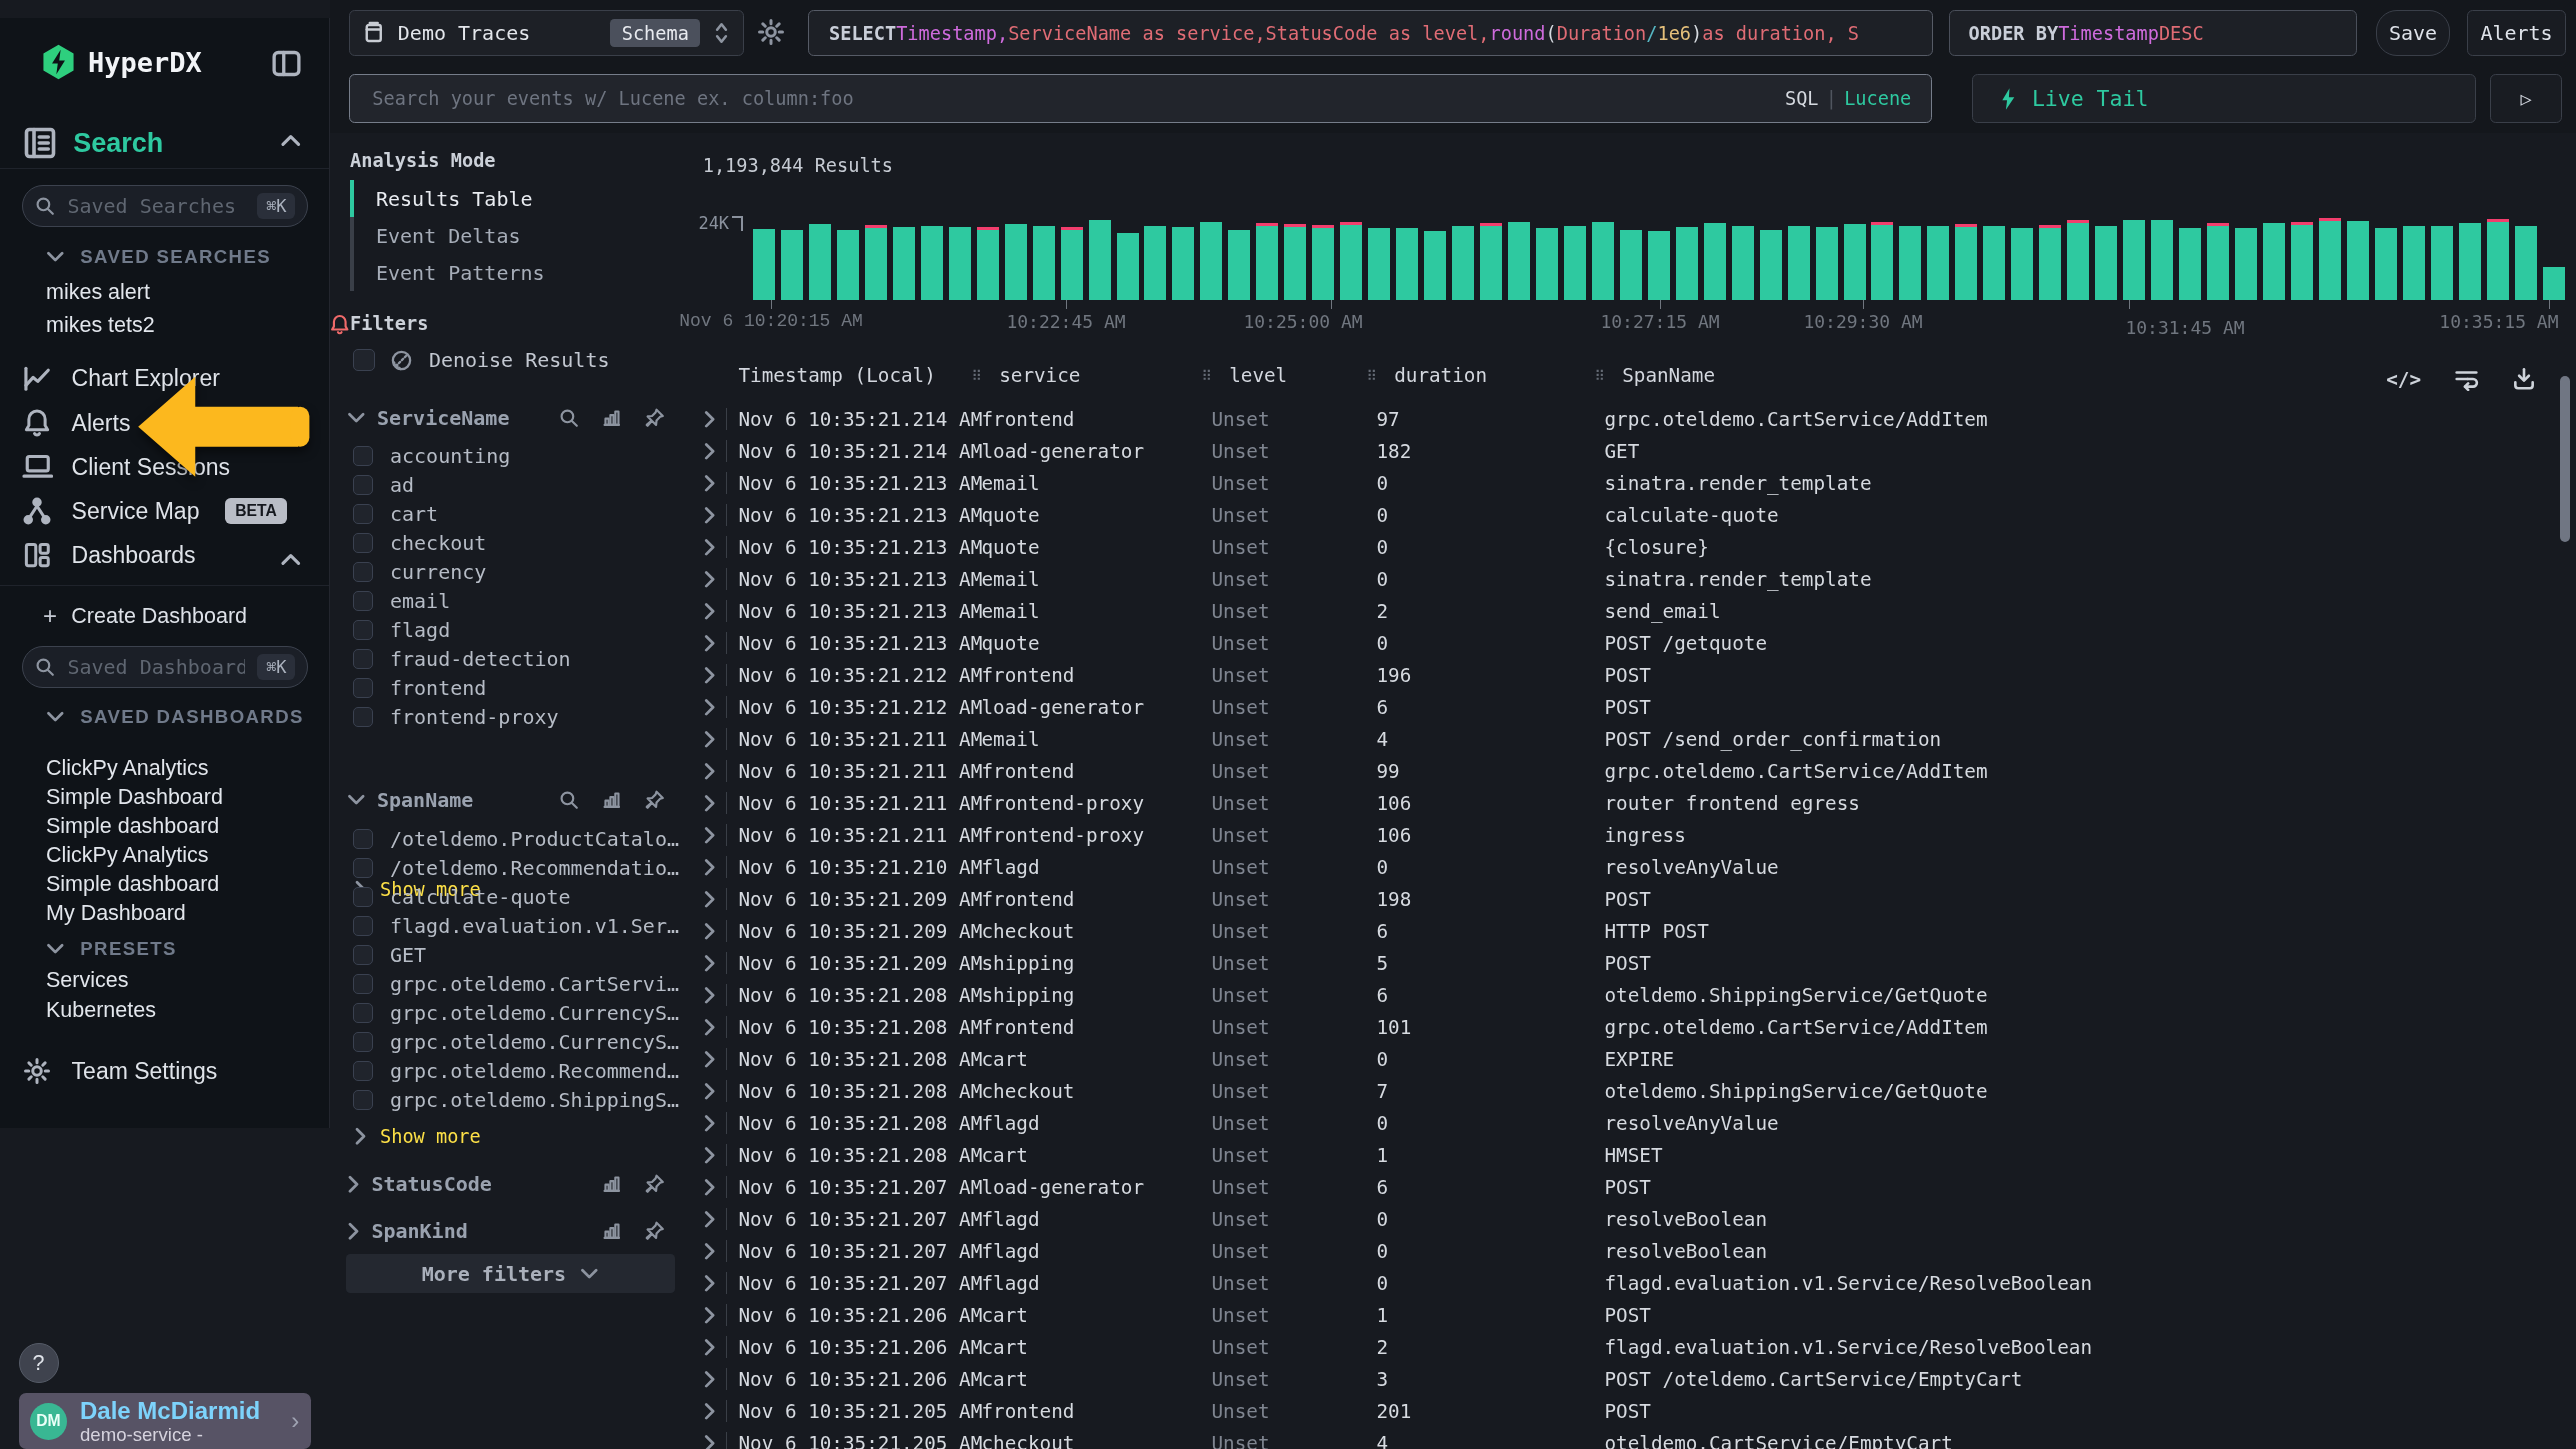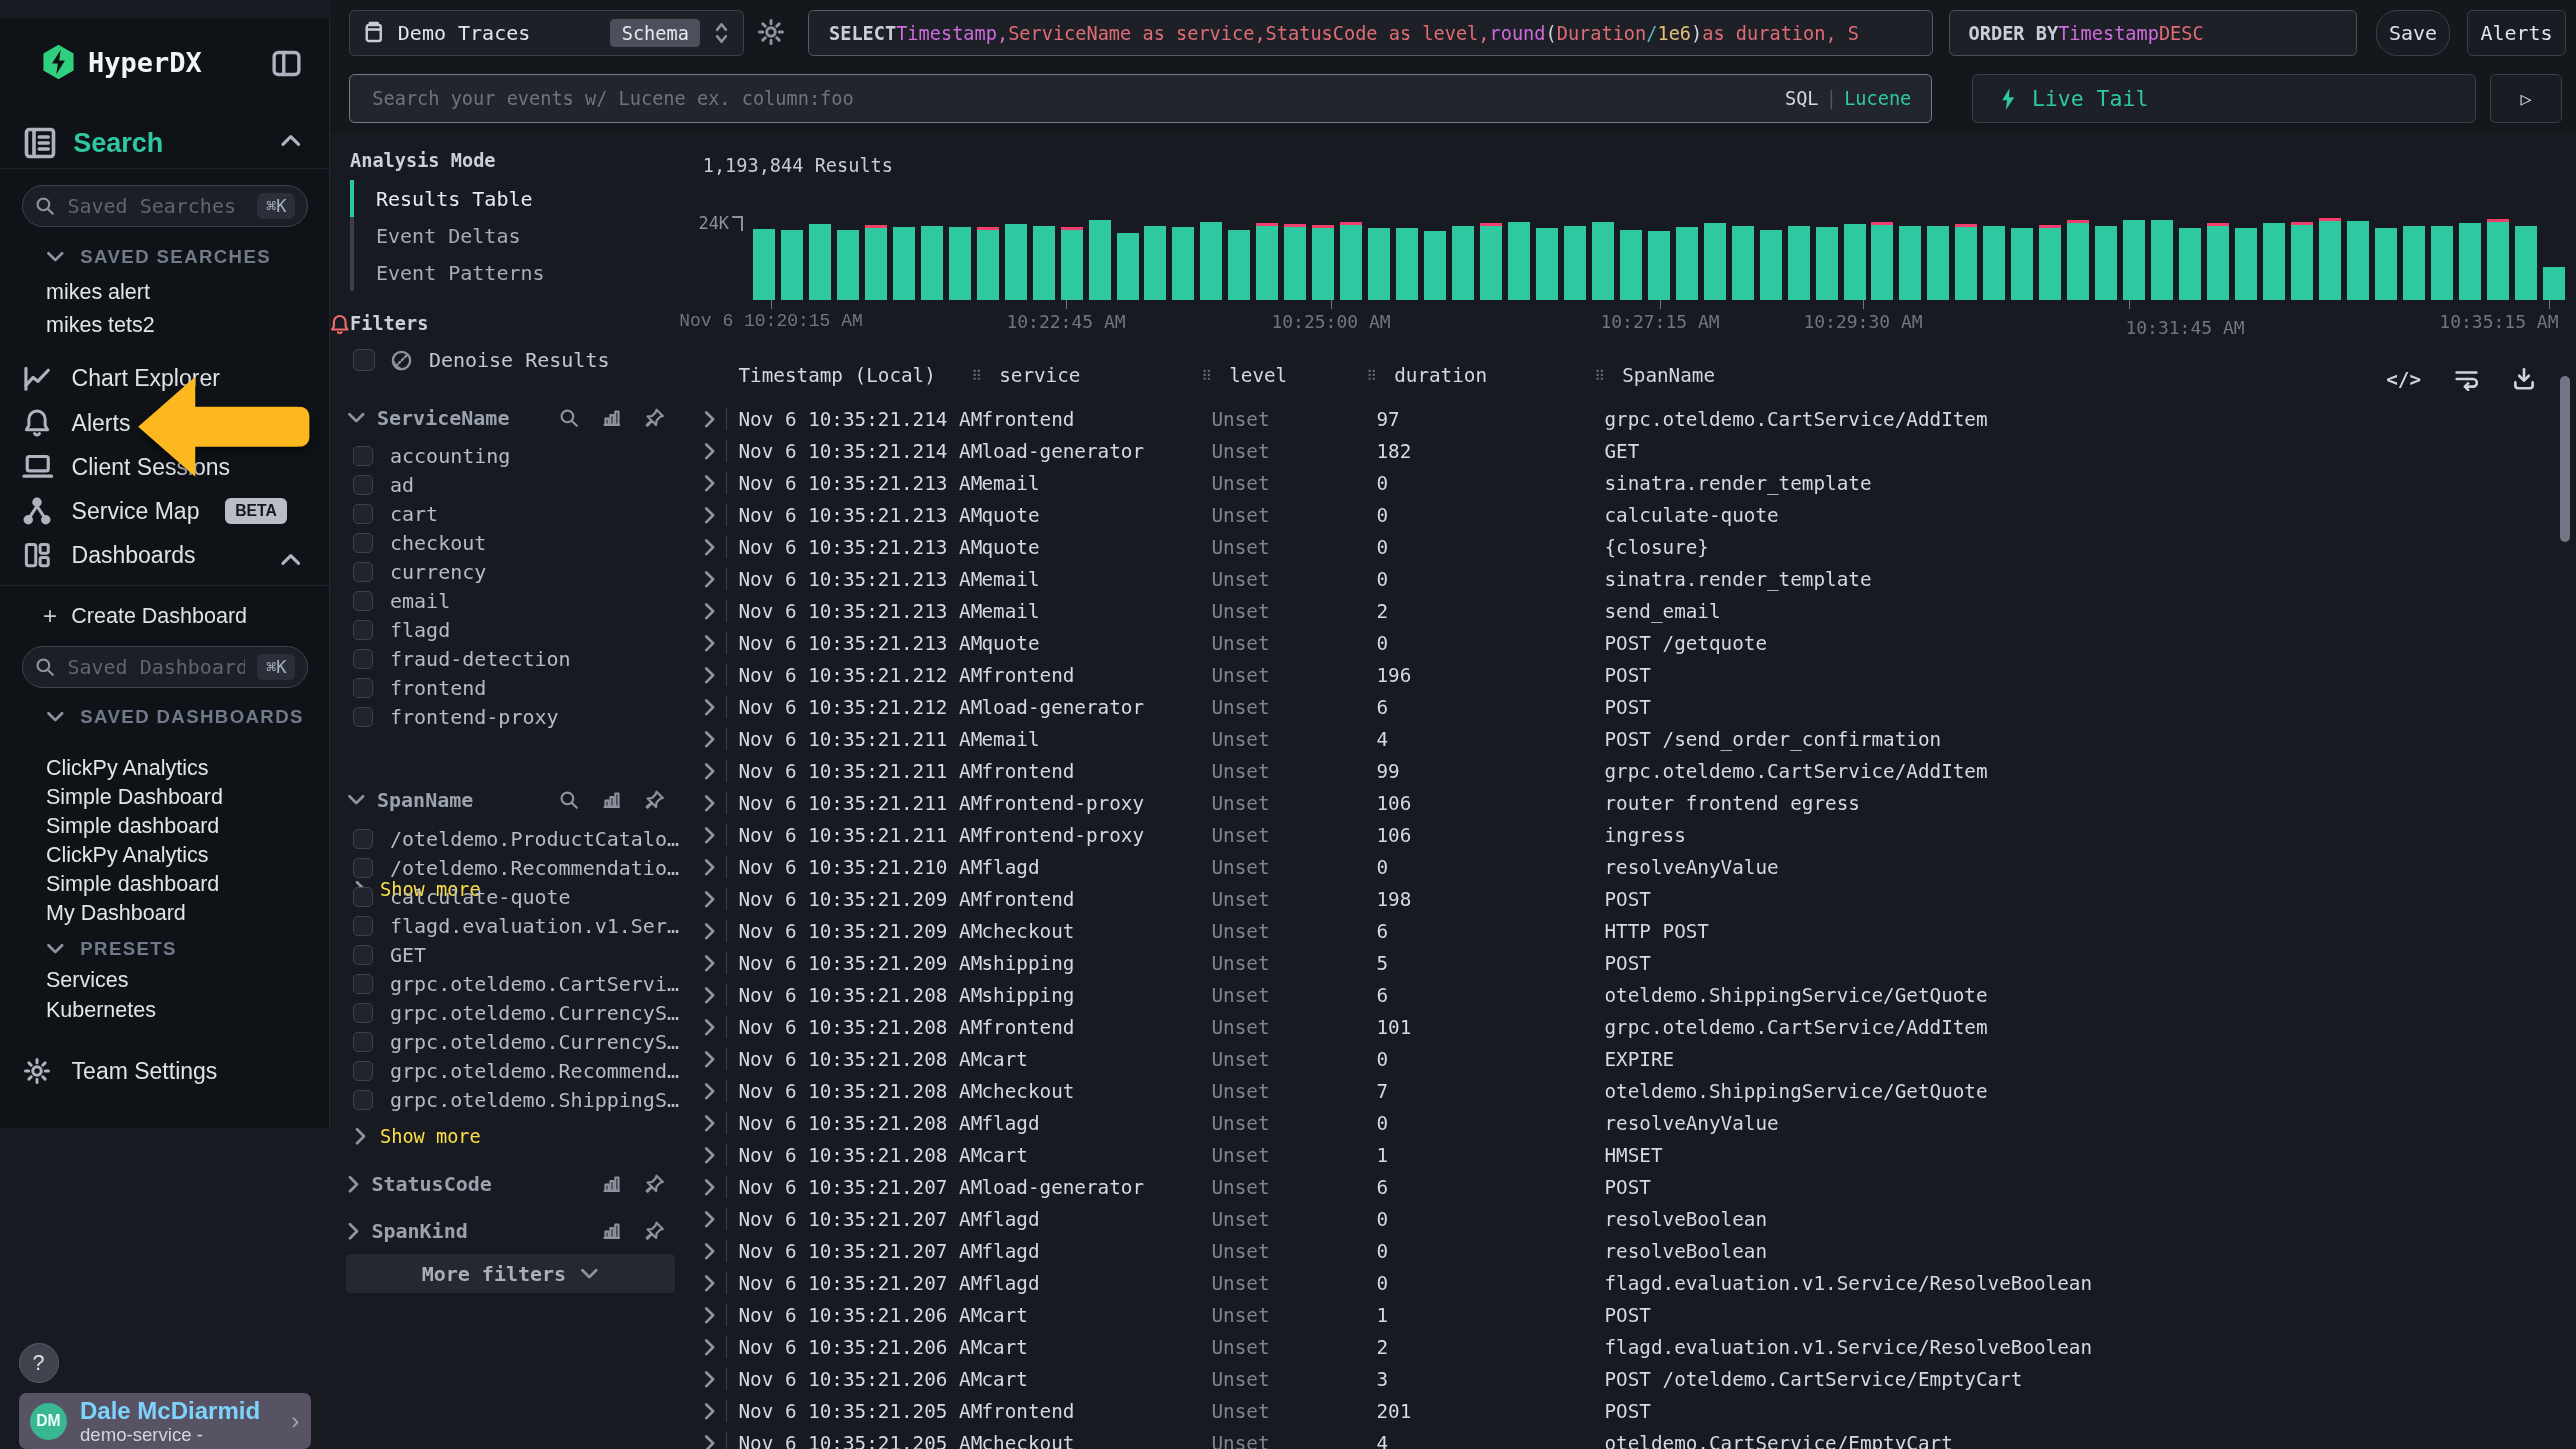--- a/index.html
+++ b/index.html
@@ -738,21 +738,21 @@
         <div class="bar err" style="left: 1734px; height: 78px;"></div>
         <div class="bar" style="left: 1762px; height: 74px;"></div>
         <div class="bar" style="left: 1790px; height: 33px;"></div>
       </div>
     <div class="xaxis" id="xaxis">
         <div class="xtick" style="left: 18px;"></div>
         <div class="xlabel" style="left: 18px; transform: translateX(-50%); font-family: Liberation Mono, monospace;">Nov 6 10:20:15 AM</div>
         <div class="xtick" style="left: 313px;"></div>
         <div class="xlabel" style="left: 313px; transform: translateX(-50%);">10:22:45 AM</div>
         <div class="xtick" style="left: 578px;"></div>
-        <div class="xlabel" style="left: 578px; transform: translateX(-50%);">10:25:00 AM</div>
+        <div class="xlabel" style="left: 550px; transform: translateX(-50%);">10:25:00 AM</div>
         <div class="xtick" style="left: 907px;"></div>
         <div class="xlabel" style="left: 907px; transform: translateX(-50%);">10:27:15 AM</div>
         <div class="xtick" style="left: 1110px;"></div>
         <div class="xlabel" style="left: 1110px; transform: translateX(-50%);">10:29:30 AM</div>
         <div class="xtick" style="left: 1376px;"></div>
         <div class="xlabel" style="left: 1432px; transform: translateX(-50%); margin-top: 6px;">10:31:45 AM</div>
         <div class="xtick" style="left: 1796px;"></div>
         <div class="xlabel" style="left: 1796px; transform: translateX(-92%);">10:35:15 AM</div>
       </div>
 

